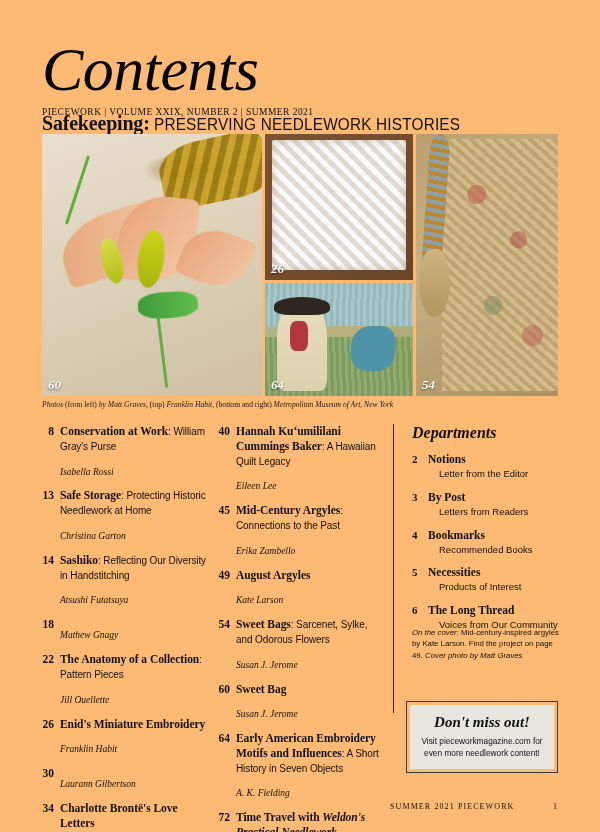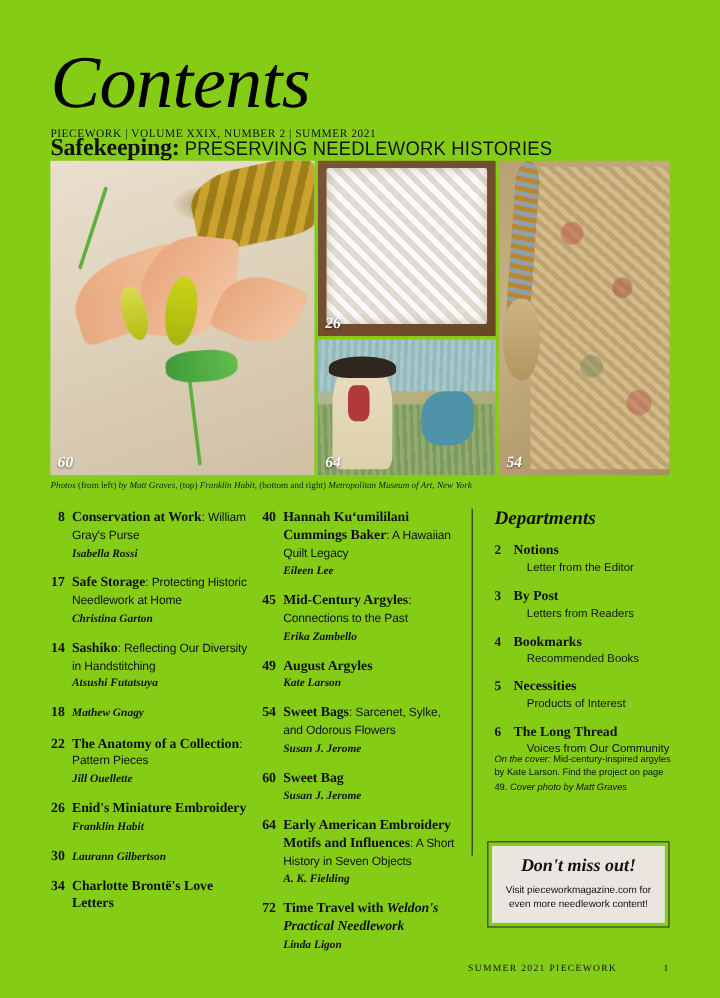--- a/index.html
+++ b/index.html
@@ -4,21 +4,21 @@
 <style>
   * { margin:0; padding:0; box-sizing:border-box; }
   html,body { background:#ffffff; }
   body {
     width:600px; height:832px;
     font-family:"Liberation Sans", sans-serif;
     color:#111;
     position:relative;
     overflow:hidden;
   }
-  .page { position:absolute; left:0; top:0; width:600px; height:832px; background:#84cc16; }
+  .page { position:absolute; left:0; top:0; width:600px; height:832px; background:#fdba74; }
 
   
   .masthead { position:absolute; left:42px; top:38px; width:520px; }
   .contents-title {
     font-family:"Liberation Serif", serif;
     font-style:italic;
     font-size:62px;
     line-height:1;
     letter-spacing:-0.5px;
     color:#000;
@@ -153,21 +153,21 @@
   }
   .entry .ttl .sub {
     font-family:"Liberation Sans", sans-serif;
     font-weight:normal; font-size:10px;
     letter-spacing:-0.1px;
   }
   .entry .ttl em { font-style:italic; }
   .entry .auth {
     font-family:"Liberation Serif", serif;
     font-style:italic; font-size:9.5px;
-    line-height:1.3; margin-top:2px;font-weight:bold;
+    line-height:1.3; margin-top:12px;
   }
 
   
   .dept-head {
     font-family:"Liberation Serif", serif;
     font-weight:bold; font-style:italic;
     font-size:16px; margin-bottom:10px;
   }
   .dept { margin-bottom:9.5px; }
   .dept .row { display:flex; }
@@ -282,21 +282,21 @@
 
   <div class="col" id="col-left">
       <div class="entry">
         <div class="num">8</div>
         <div class="body">
           <div class="ttl"><span>Conservation at Work</span><span class="sub">: William Gray's Purse</span></div>
           <div class="auth">Isabella Rossi</div>
         </div>
       </div>
       <div class="entry">
-        <div class="num">17</div>
+        <div class="num">13</div>
         <div class="body">
           <div class="ttl"><span>Safe Storage</span><span class="sub">: Protecting Historic Needlework at Home</span></div>
           <div class="auth">Christina Garton</div>
         </div>
       </div>
       <div class="entry">
         <div class="num">14</div>
         <div class="body">
           <div class="ttl"><span>Sashiko</span><span class="sub">: Reflecting Our Diversity in Handstitching</span></div>
           <div class="auth">Atsushi Futatsuya</div>

